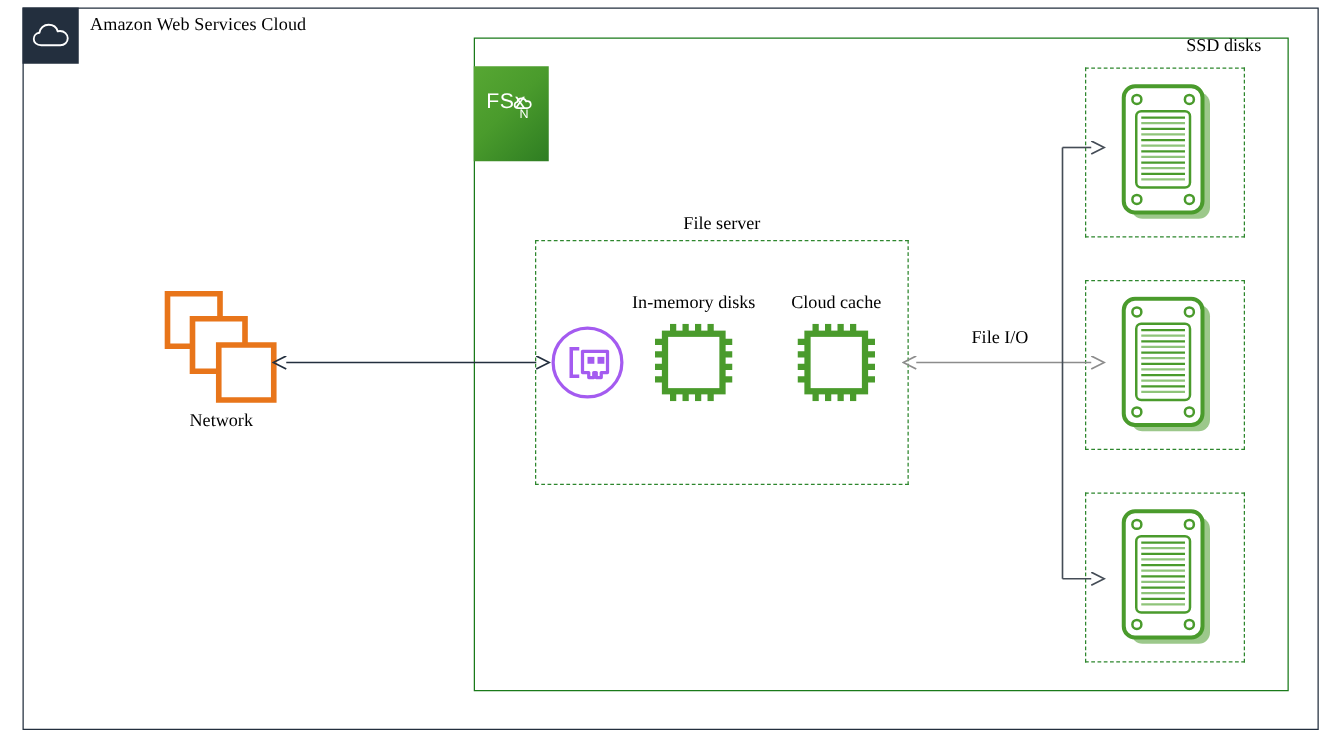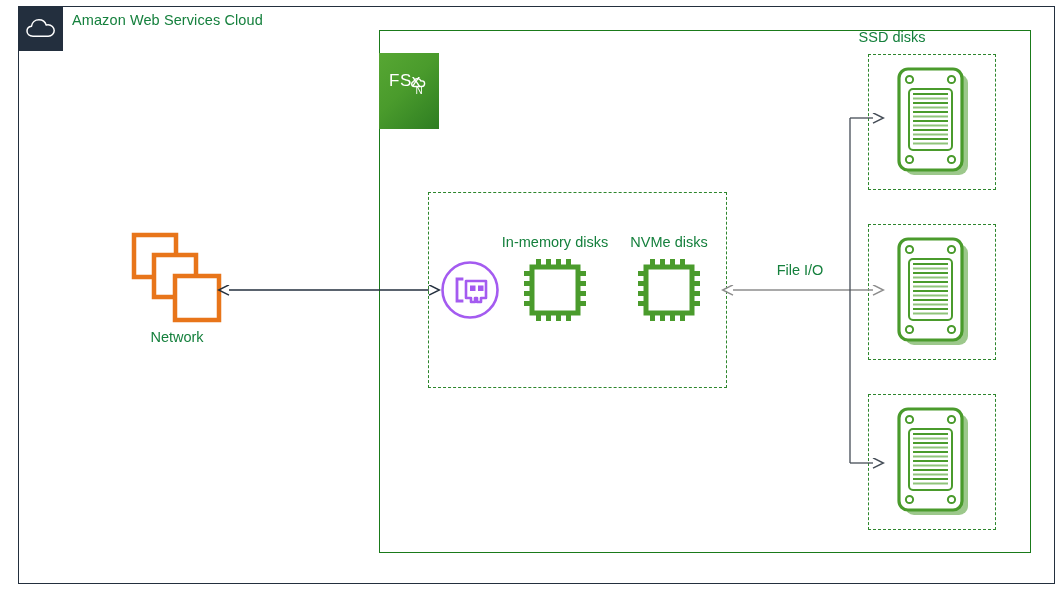--- a/index.html
+++ b/index.html
@@ -70,23 +70,24 @@
     background: linear-gradient(135deg, #57a733 0%, #4a9b2c 45%, #2e7d22 100%);
     box-sizing: border-box;
     margin-top: 23px;
   }
   .fsx-badge svg { display: block; }
 
   
   .lbl {
     position: absolute;
     font-size: 14.5px;
-    color: #15803d;
+    color: #000000;
     white-space: nowrap;
     text-align: center;
+    font-family: Liberation Serif, serif;
   }
 
   
   .clients-icon {
     position: absolute;
     left: 131px;
     top: 232px;
     width: 92px;
     height: 92px;
   }
@@ -117,21 +118,21 @@
     top: 260px;
     width: 60px;
     height: 60px;
   }
   .chip-a { position: absolute; left: 524px; top: 259px; width: 62px; height: 62px; }
   .chip-b { position: absolute; left: 638px; top: 259px; width: 62px; height: 62px; }
   .cache-a-label { left: 494px; top: 234px; width: 122px; }
   .cache-b-label { left: 624px; top: 234px; width: 90px; }
 
   
-  .ssd-title { left: 828px; top: 29px; width: 128px; }
+  .ssd-title { left: 881px; top: 29px; width: 128px; text-align: right; }
   .ssd-box {
     position: absolute;
     width: 128px;
     height: 136px;
     border: 1.6px dashed #2d862d;
     box-sizing: border-box;
   }
   .ssd-box-1 { left: 868px; top: 54px; }
   .ssd-box-2 { left: 868px; top: 224px; }
   .ssd-box-3 { left: 868px; top: 394px; }
@@ -182,20 +183,21 @@
   <div class="clients-icon">
     <svg width="92" height="92" viewBox="0 0 92 92" aria-hidden="true">
       <path d="M3 3 h42 v42 h-42 z" fill="#ffffff" stroke="#e8751a" stroke-width="4.5"></path>
       <path d="M23 23 h42 v42 h-42 z" fill="#ffffff" stroke="#e8751a" stroke-width="4.5"></path>
       <path d="M44 44 h44 v44 h-44 z" fill="#ffffff" stroke="#e8751a" stroke-width="4.5"></path>
     </svg>
   </div>
   <div class="lbl clients-label">Network</div>
 
   <div class="fileserver-box"></div>
+  <div class="lbl fileserver-label">File server</div>
 
   <div class="nic-icon">
     <svg width="60" height="60" viewBox="0 0 60 60" aria-hidden="true">
       <circle cx="30" cy="30" r="27.5" fill="none" stroke="#a45bf0" stroke-width="2.6"></circle>
       <path d="M17 19 h5 M17 19 v22 M17 41 h5" fill="none" stroke="#a45bf0" stroke-width="2.8" stroke-linecap="square"></path>
       <path d="M26 21 h20 v17 h-5 v4 h-4 v-4 h-2 v4 h-4 v-4 h-5 z" fill="none" stroke="#a45bf0" stroke-width="2.6" stroke-linejoin="round"></path>
       <rect x="30" y="25.5" width="5.5" height="5.5" fill="#a45bf0"></rect>
       <rect x="38" y="25.5" width="5.5" height="5.5" fill="#a45bf0"></rect>
     </svg>
   </div>
@@ -219,21 +221,21 @@
           <rect x="0" y="42" width="10" height="5"></rect>
         <rect x="52" y="12" width="10" height="5"></rect>
           <rect x="52" y="22" width="10" height="5"></rect>
         <rect x="52" y="32" width="10" height="5"></rect>
           <rect x="52" y="42" width="10" height="5"></rect>
       </g>
       <rect x="8" y="8" width="46" height="46" fill="#ffffff" stroke="#4a9b2c" stroke-width="5"></rect>
     </svg>
   </div>
 
-  <div class="lbl cache-b-label">NVMe disks</div>
+  <div class="lbl cache-b-label">Cloud cache</div>
   <div class="chip-b">
     <svg width="62" height="62" viewBox="0 0 62 62" aria-hidden="true">
       <g fill="#4a9b2c">
         <rect x="12" y="0" width="5" height="10"></rect>
           <rect x="22" y="0" width="5" height="10"></rect>
         <rect x="32" y="0" width="5" height="10"></rect>
           <rect x="42" y="0" width="5" height="10"></rect>
         <rect x="12" y="52" width="5" height="10"></rect>
           <rect x="22" y="52" width="5" height="10"></rect>
         <rect x="32" y="52" width="5" height="10"></rect>

